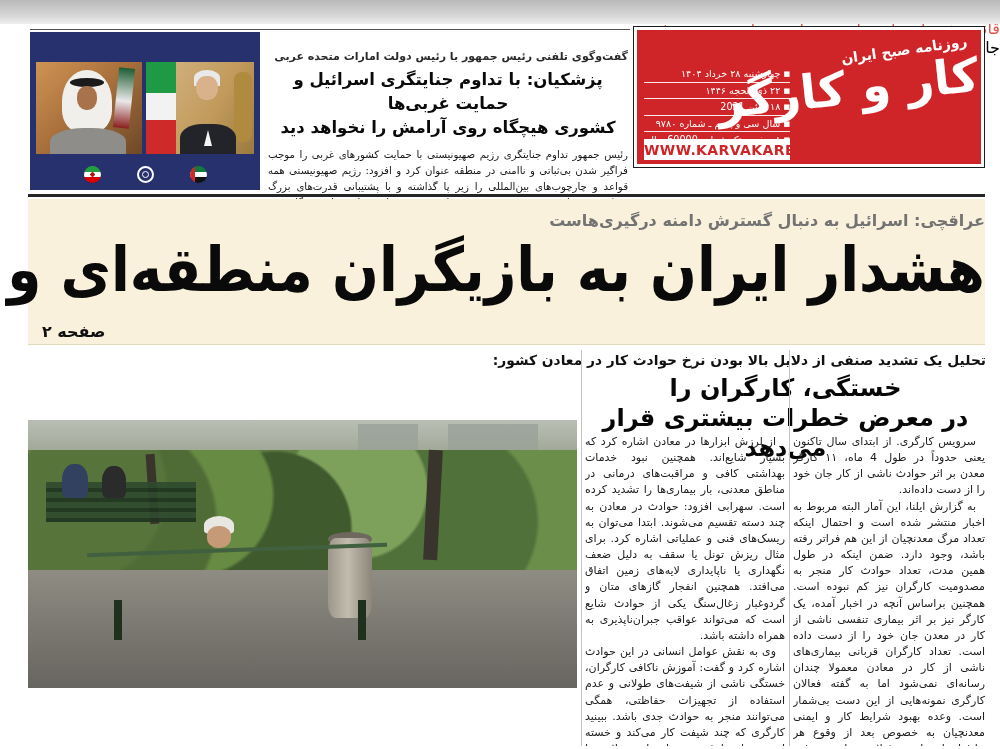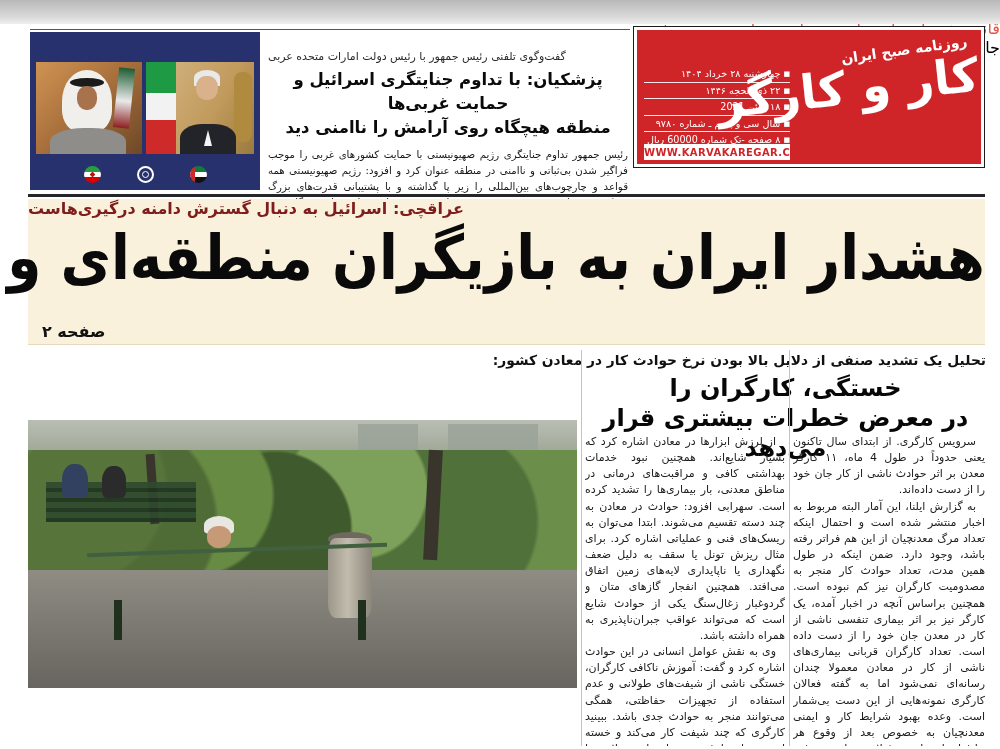--- a/index.html
+++ b/index.html
@@ -17,21 +17,21 @@
   .tagline { position:absolute; top:3px; right:14px; color:#fff; font-size:14px; font-weight:bold;
              transform:rotate(-8deg); transform-origin:right center; white-space:nowrap; }
   .paper-logo { position:absolute; top:30px; right:2px; width:216px; text-align:center; color:#fff;
                 font-size:47px; font-weight:bold; transform:rotate(-6deg); line-height:1.1; white-space:nowrap; }
   .dates { position:absolute; top:36px; left:7px; width:146px; }
   .date-row { font-size:9.6px; font-weight:normal; color:#fff; text-align:right;
               border-bottom:1px solid rgba(255,255,255,.9); padding:2px 0 2.5px 0; white-space:nowrap; }
   .date-row:last-child { border-bottom:none; }
   .bullet { font-size:7px; vertical-align:middle; margin-left:3px; }
   .site-box { position:absolute; left:7px; bottom:4px; width:146px; background:#fff; color:#cf2528;
-              font-weight:bold; font-size:10px; text-align:center; padding:2.5px 0; direction:ltr; letter-spacing:.4px; }
+              font-weight:bold; font-size:14px; text-align:center; padding:2.5px 0; direction:ltr; letter-spacing:.4px; }
 
   
   .newsbox { position:absolute; left:30px; top:29px; width:600px; height:161px; border-top:1px solid #555; }
   .photo-panel { position:absolute; left:0; top:2px; width:230px; height:158px; background:#27316d; }
   .pp-photo { position:absolute; top:30px; height:92px; overflow:hidden; }
   .pp-mbz { left:6px; width:106px; background:linear-gradient(135deg,#c6judgment 0,#c98a4a 0%,#a96f3c 45%,#70492a 100%); }
   .mbz-bg { position:absolute; inset:0; background:linear-gradient(135deg,#cf9453 0%,#aa713d 45%,#6e4827 100%); }
   .mbz-flagpole { position:absolute; right:10px; top:6px; width:16px; height:60px;
                   background:linear-gradient(180deg,#1f5c34 0%,#e9e9e9 55%,#8c1f1f 100%); transform:rotate(6deg); }
   .mbz-ghutra { position:absolute; left:26px; top:8px; width:50px; height:62px; background:#f0efeb;
@@ -53,30 +53,30 @@
   .emblem { width:17px; height:17px; border-radius:50%; position:relative; overflow:hidden; }
   .em-uae { background:linear-gradient(180deg,#0f7a3c 0%,#0f7a3c 33%,#fff 33%,#fff 66%,#111 66%,#111 100%); }
   .em-uae-red { position:absolute; left:0; top:0; width:5px; height:17px; background:#cf2a2a; }
   .em-logo { background:#27316d; border:2px solid #fff; }
   .em-logo-dot { position:absolute; left:50%; top:50%; width:7px; height:7px; margin:-3.5px 0 0 -3.5px;
                  border:1.5px solid #fff; border-radius:50%; }
   .em-iran { background:radial-gradient(circle at 50% 50%, #b01515 18%, rgba(0,0,0,0) 19%),
              linear-gradient(180deg,#239f40 0%,#239f40 33%,#fff 33%,#fff 66%,#da0000 66%,#da0000 100%); }
 
   .newsbox-text { position:absolute; left:238px; top:20px; width:360px; }
-  .nb-kicker { text-align:left; font-size:11px; font-weight:normal; color:#2a2a2a; }
+  .nb-kicker { text-align:right; font-size:11px; font-weight:bold; color:#2a2a2a; }
   .nb-headline { text-align:center; font-size:16.5px; font-weight:bold; color:#0a0a0a; line-height:1.45; margin-top:5px; }
   .nb-body { margin-top:7px; font-size:10.2px; line-height:1.58; text-align:justify; color:#171717; }
   .nb-more { font-size:11px; font-weight:bold; color:#000; text-align:left; margin-top:1px; }
 
   
   .thick-rule { position:absolute; left:28px; top:194px; width:957px; height:3px; background:#262626; }
   .lead-band { position:absolute; left:28px; top:199px; width:957px; height:146px; background:#faf1dc;
                border-bottom:1px solid #e4d9bd; }
-  .lead-kicker { text-align:left; font-size:16px; font-weight:bold; color:#7f1d1d; }
+  .lead-kicker { text-align:right; font-size:16px; font-weight:bold; color:#737373; padding-top:12px; }
   .lead-headline { text-align:center; font-size:55px; font-weight:bold; color:#0a0a0a; margin-top:8px;
                    transform:scaleY(1.12); letter-spacing:-1px; white-space:nowrap; }
   .lead-pageref { position:absolute; left:14px; bottom:3px; font-size:16px; font-weight:bold; color:#111; }
 
   
   .feature-head { position:absolute; left:585px; top:352px; width:401px; }
   .ft-kicker { text-align:center; font-size:13.8px; font-weight:bold; color:#111; white-space:nowrap; }
   .ft-headline { text-align:center; font-size:24px; font-weight:bold; color:#070707; line-height:1.25; margin-top:5px; }
   .vline { position:absolute; top:350px; width:1px; height:396px; background:#c3c3c3; }
   .vline-1 { left:581px; }
@@ -190,21 +190,21 @@
         <div class="emblem em-logo">
             <div class="em-logo-dot"></div>
           </div>
         <div class="emblem em-iran"></div>
       </div>
     </div>
     <div class="newsbox-text">
       <div class="nb-kicker">گفت‌وگوی تلفنی رئیس جمهور  با رئیس دولت امارات متحده عربی</div>
       <div class="nb-headline">
         <div>پزشکیان: با تداوم جنایتگری اسرائیل و حمایت غربی‌ها</div>
-        <div>منطقه هیچگاه روی آرامش را ناامنی دید</div>
+        <div>کشوری هیچگاه روی آرامش را نخواهد دید</div>
       </div>
       <div class="nb-body">رئیس جمهور تداوم جنایتگری رژیم صهیونیستی با حمایت کشورهای غربی را موجب فراگیر شدن بی‌ثباتی و ناامنی در منطقه عنوان کرد و افزود: رژیم صهیونیستی همه قواعد و چارچوب‌های بین‌المللی را زیر پا گذاشته و با پشتیبانی قدرت‌های بزرگ مرتکب هر جنایتی می‌شود و در صورت تداوم چنین رویه‌ای منطقه شاید هیچگاه روی صلح و آرامش پایدار را نبیند.</div>
       <div class="nb-more">ادامه در همین صفحه</div>
     </div>
   </div>
 
   <div class="thick-rule"></div>
   <div class="lead-band" style="background: rgb(250, 241, 220);">
     <div class="lead-kicker">عراقچی: اسرائیل به دنبال گسترش دامنه درگیری‌هاست</div>
     <div class="lead-headline">هشدار ایران به بازیگران منطقه‌ای و جهانی</div>

